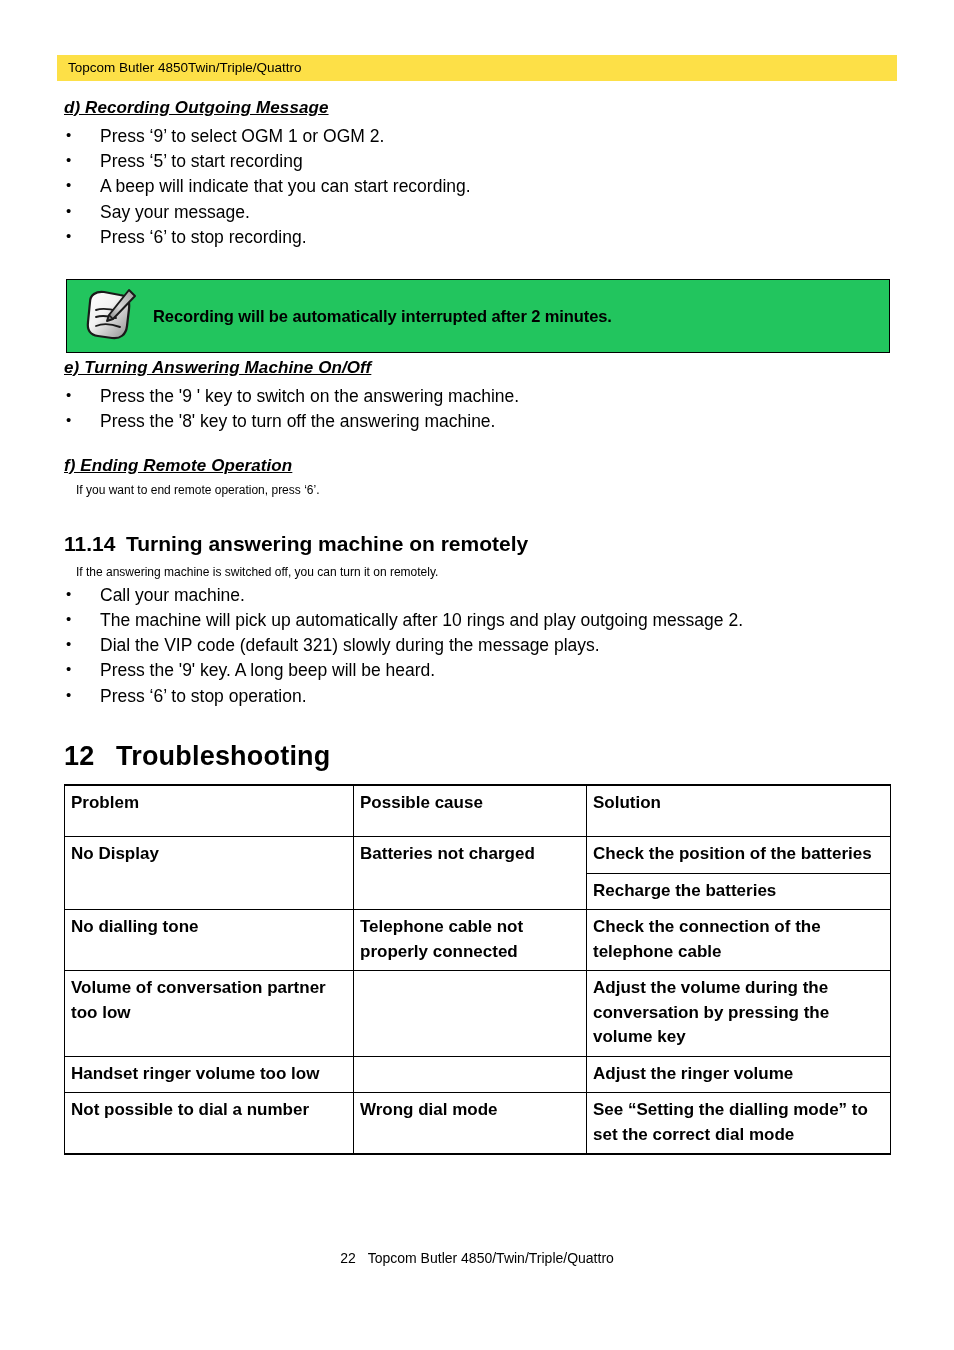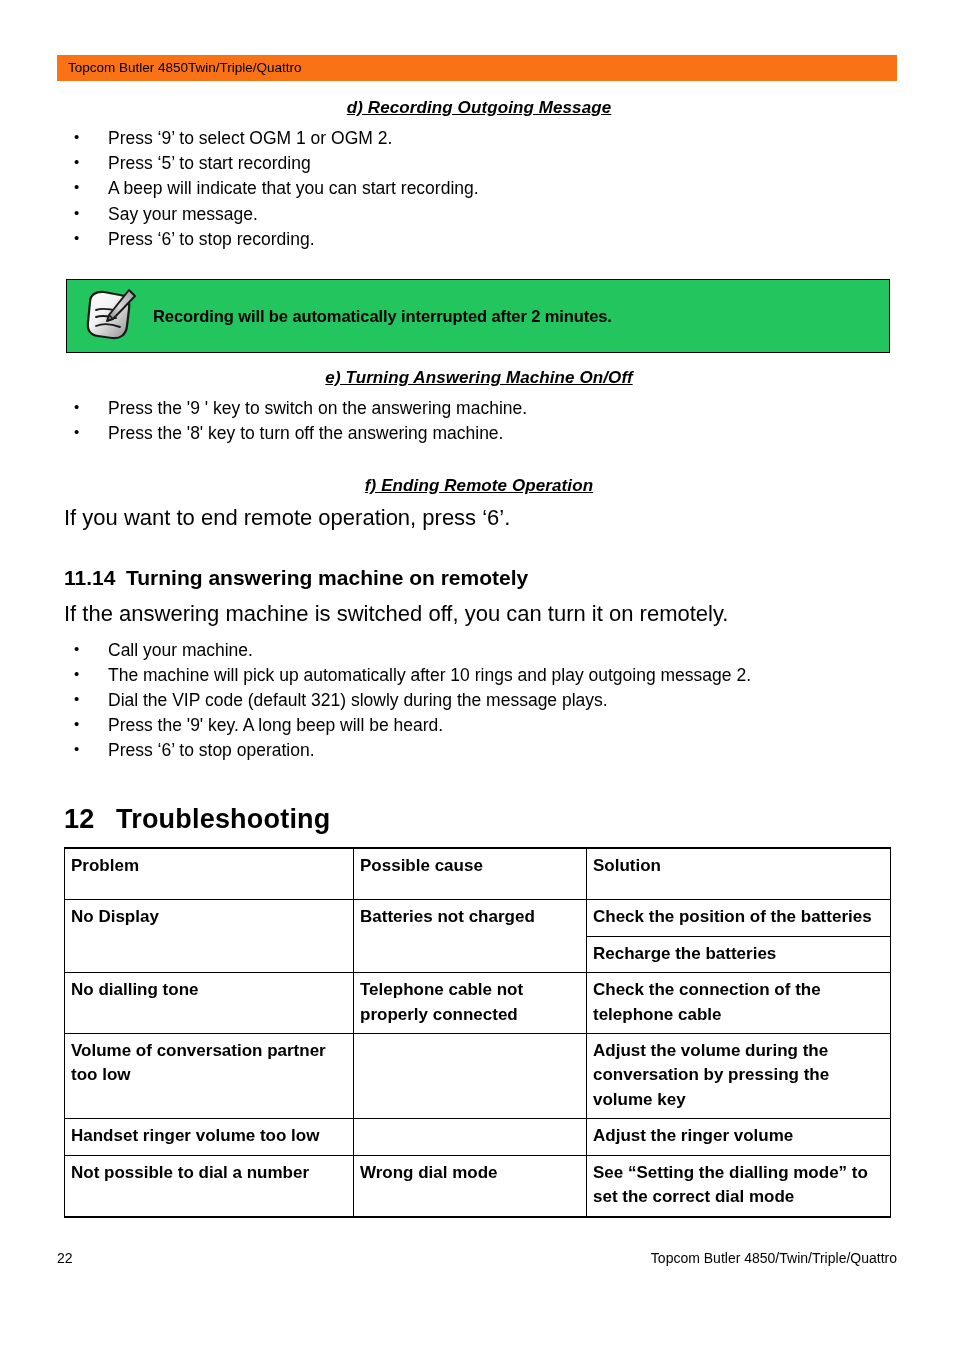--- a/index.html
+++ b/index.html
@@ -18,21 +18,21 @@
     position: absolute;
     left: 0; top: 0;
     width: 954px; height: 1350px;
   }
 
   
   .run-header {
     position: absolute;
     left: 57px; top: 55px;
     width: 840px; height: 26px;
-    background: #f97316;
+    background: #fde047;
     display: flex;
     align-items: center;
   }
   .run-header-text {
     padding-left: 11px;
     font-size: 13.5px;
     line-height: 1;
     color: #000;
   }
 
@@ -43,32 +43,31 @@
     width: 830px;
   }
 
   h4.sub-head {
     font-size: 17px;
     font-weight: bold;
     font-style: italic;
     text-decoration: underline;
     margin: 0 0 6px 0;
     letter-spacing: 0.1px;
-    text-align: center;
   }
 
   p.body-text {
-    font-size: 22px;
-    margin: 0 0 2px 0;
+    font-size: 12px;
+    margin: 0 0 2px 12px;
     line-height: 1.44;
   }
 
   ul.bullets {
     list-style: none;
-    margin: 8px;
+    margin: 0;
     padding: 0;
   }
   ul.bullets li {
     font-size: 17.5px;
     line-height: 1.44;
     padding-left: 36px;
     position: relative;
     margin: 0;
   }
   ul.bullets li::before {
@@ -150,21 +149,21 @@
   td.tall-a { height: 64px; }
   td.tall-b { height: 55px; }
   td.tall-c { height: 84px; }
 
   
   .footer {
     position: absolute;
     left: 57px; top: 1250px;
     width: 840px;
     display: flex;
-    justify-content: space-between;
+    justify-content: center;
     font-size: 14px;
     gap: 12px;
   }
   .spacer-22 { height: 22px; }
 </style>
 </head>
 <body>
 
 <div class="page">
 

